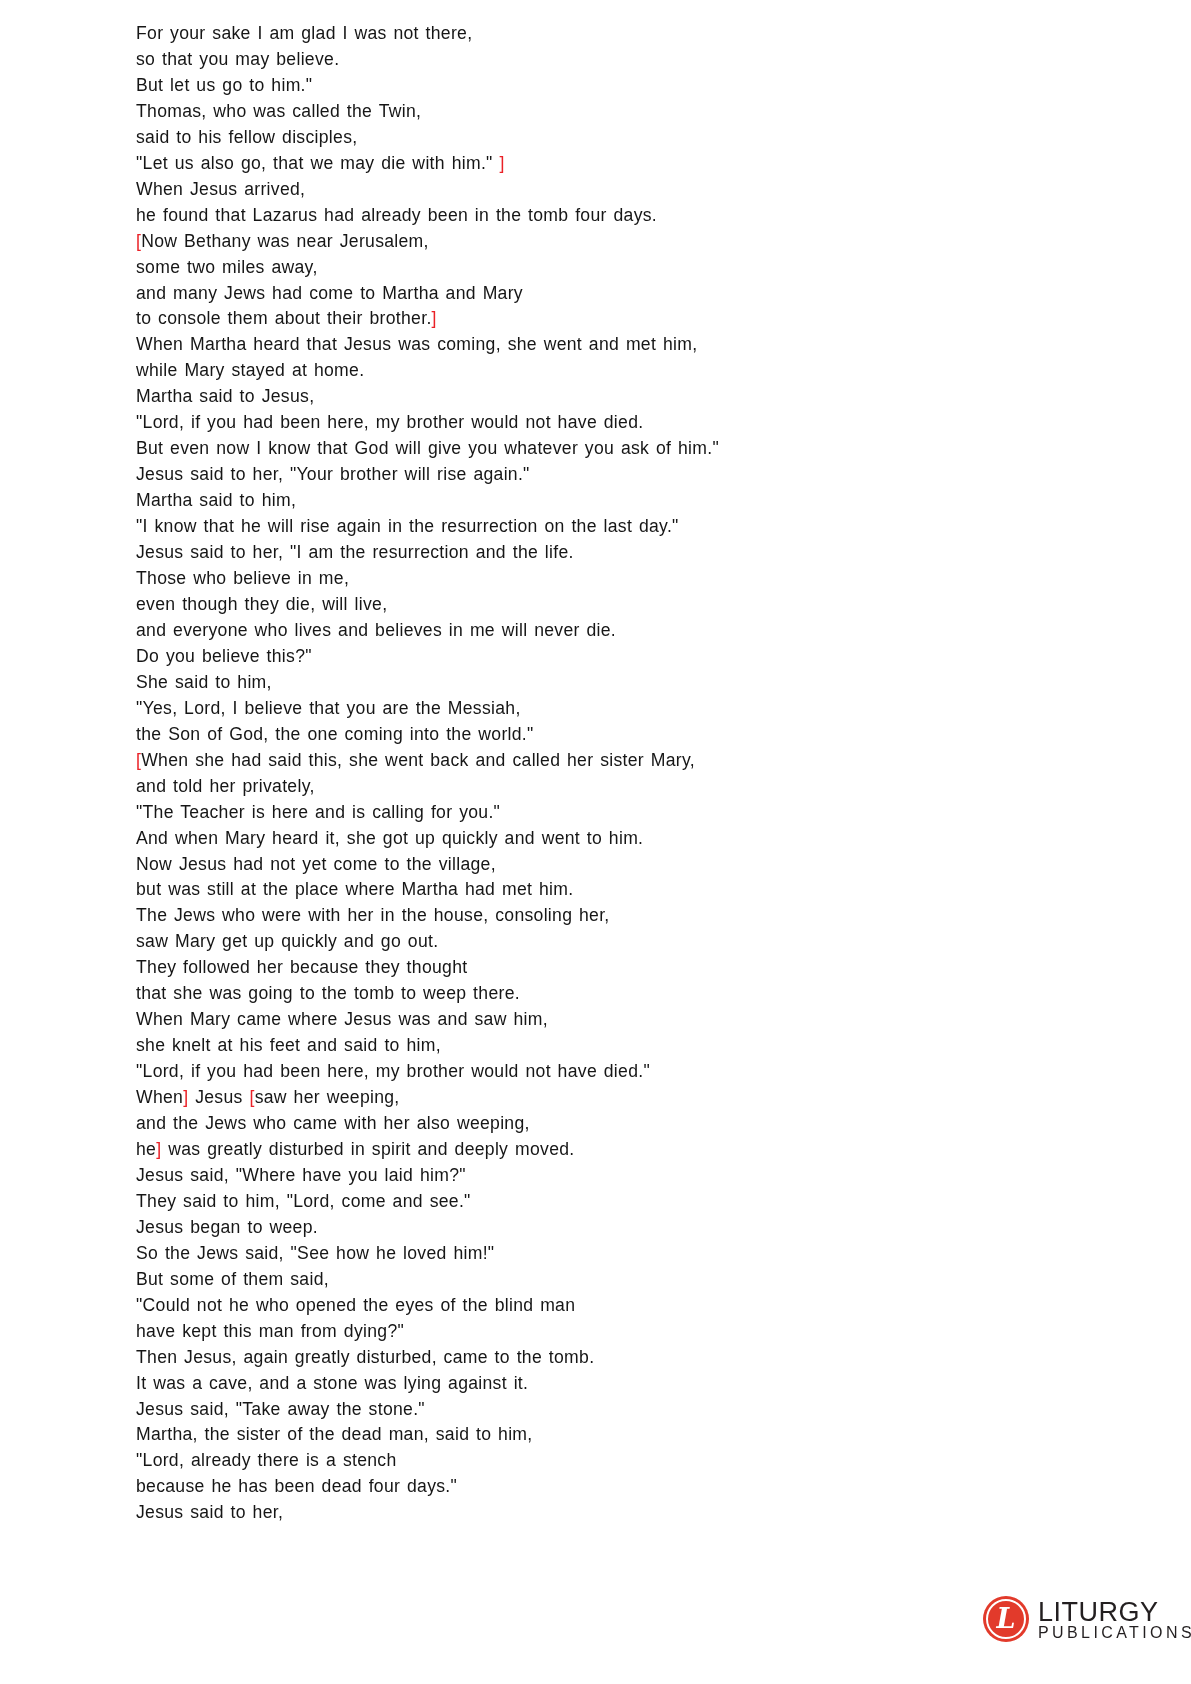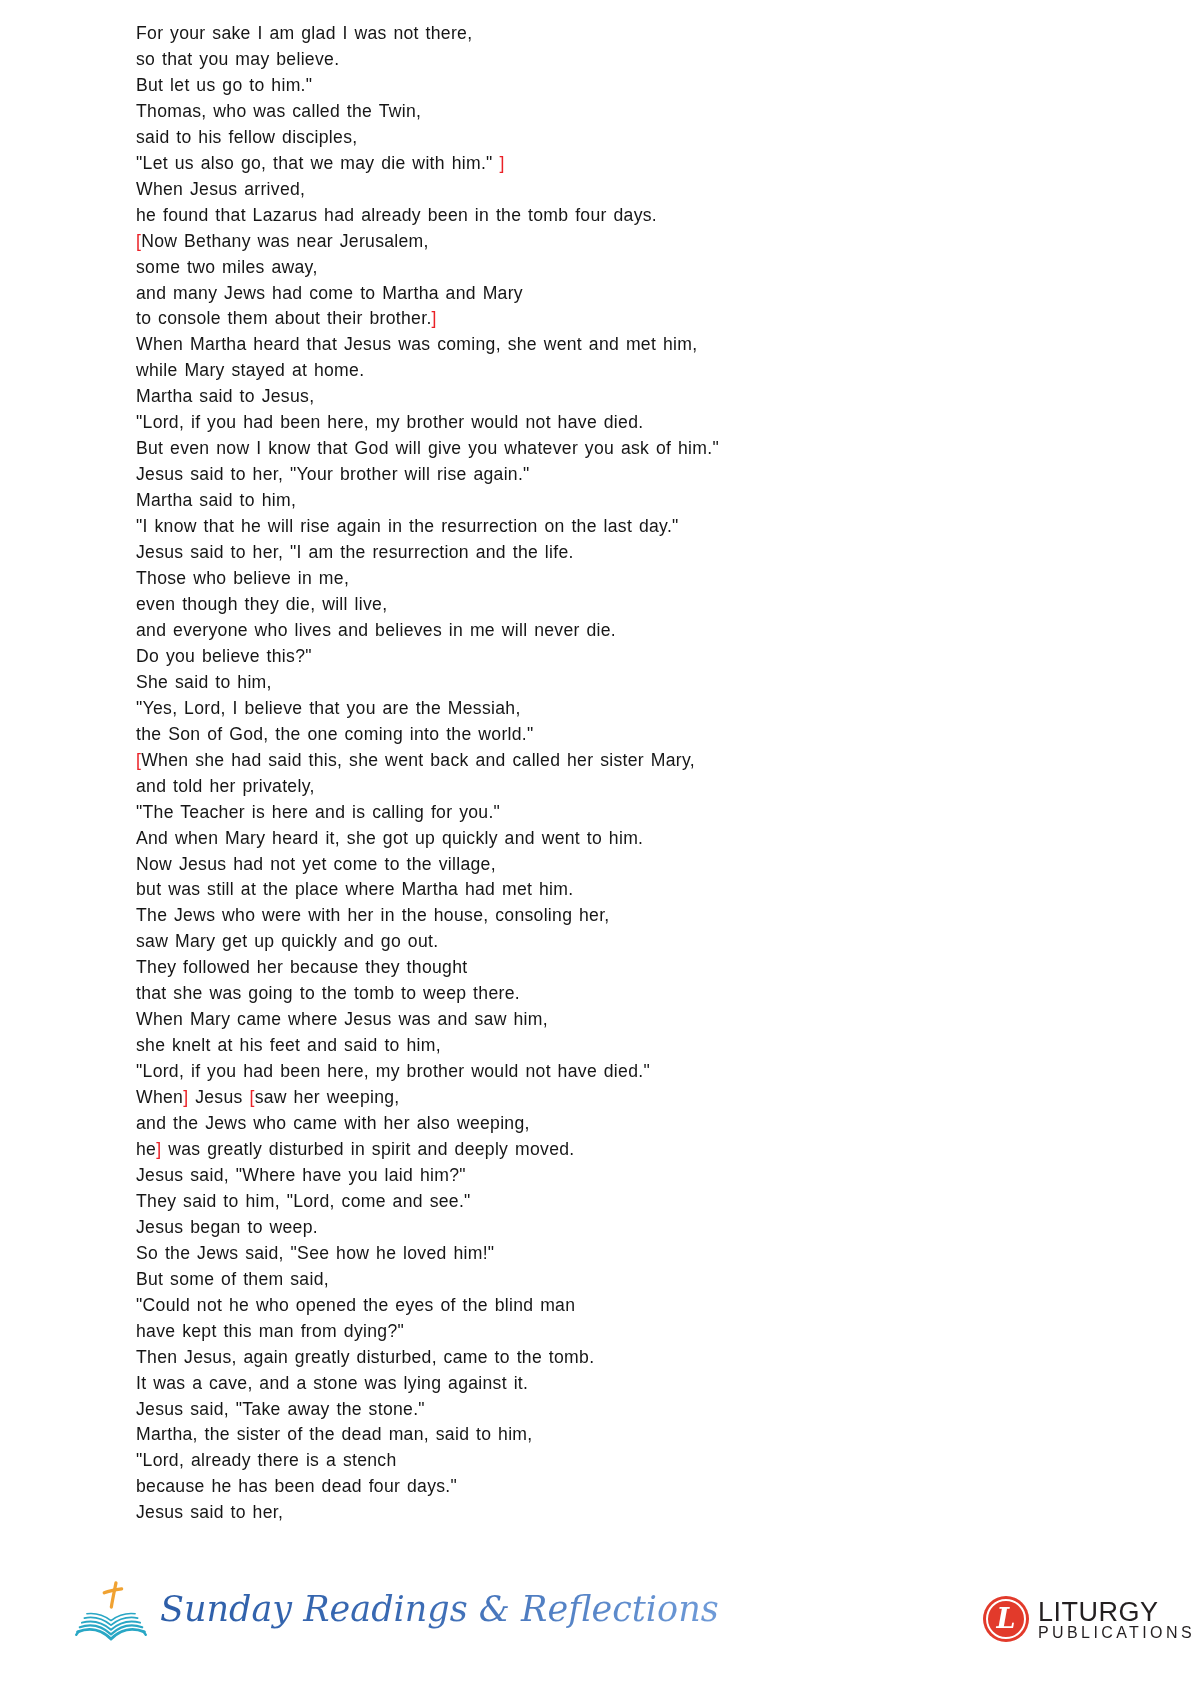--- a/index.html
+++ b/index.html
@@ -109,39 +109,20 @@
 </style>
 </head>
 <body>
 
 <main>
 
   <section class="reading"><div class="line"><span>For your sake I am glad I was not there,</span></div><div class="line"><span>so that you may believe.</span></div><div class="line"><span>But let us go to him."</span></div><div class="line"><span>Thomas, who was called the Twin,</span></div><div class="line"><span>said to his fellow disciples,</span></div><div class="line"><span>"Let us also go, that we may die with him." </span><span class="bracket">]</span></div><div class="line"><span>When Jesus arrived,</span></div><div class="line"><span>he found that Lazarus had already been in the tomb four days.</span></div><div class="line"><span class="bracket">[</span><span>Now Bethany was near Jerusalem,</span></div><div class="line"><span>some two miles away,</span></div><div class="line"><span>and many Jews had come to Martha and Mary</span></div><div class="line"><span>to console them about their brother.</span><span class="bracket">]</span></div><div class="line"><span>When Martha heard that Jesus was coming, she went and met him,</span></div><div class="line"><span>while Mary stayed at home.</span></div><div class="line"><span>Martha said to Jesus,</span></div><div class="line"><span>"Lord, if you had been here, my brother would not have died.</span></div><div class="line"><span>But even now I know that God will give you whatever you ask of him."</span></div><div class="line"><span>Jesus said to her, "Your brother will rise again."</span></div><div class="line"><span>Martha said to him,</span></div><div class="line"><span>"I know that he will rise again in the resurrection on the last day."</span></div><div class="line"><span>Jesus said to her, "I am the resurrection and the life.</span></div><div class="line"><span>Those who believe in me,</span></div><div class="line"><span>even though they die, will live,</span></div><div class="line"><span>and everyone who lives and believes in me will never die.</span></div><div class="line"><span>Do you believe this?"</span></div><div class="line"><span>She said to him,</span></div><div class="line"><span>"Yes, Lord, I believe that you are the Messiah,</span></div><div class="line"><span>the Son of God, the one coming into the world."</span></div><div class="line"><span class="bracket">[</span><span>When she had said this, she went back and called her sister Mary,</span></div><div class="line"><span>and told her privately,</span></div><div class="line"><span>"The Teacher is here and is calling for you."</span></div><div class="line"><span>And when Mary heard it, she got up quickly and went to him.</span></div><div class="line"><span>Now Jesus had not yet come to the village,</span></div><div class="line"><span>but was still at the place where Martha had met him.</span></div><div class="line"><span>The Jews who were with her in the house, consoling her,</span></div><div class="line"><span>saw Mary get up quickly and go out.</span></div><div class="line"><span>They followed her because they thought</span></div><div class="line"><span>that she was going to the tomb to weep there.</span></div><div class="line"><span>When Mary came where Jesus was and saw him,</span></div><div class="line"><span>she knelt at his feet and said to him,</span></div><div class="line"><span>"Lord, if you had been here, my brother would not have died."</span></div><div class="line"><span>When</span><span class="bracket">]</span><span> Jesus </span><span class="bracket">[</span><span>saw her weeping,</span></div><div class="line"><span>and the Jews who came with her also weeping,</span></div><div class="line"><span>he</span><span class="bracket">]</span><span> was greatly disturbed in spirit and deeply moved.</span></div><div class="line"><span>Jesus said, "Where have you laid him?"</span></div><div class="line"><span>They said to him, "Lord, come and see."</span></div><div class="line"><span>Jesus began to weep.</span></div><div class="line"><span>So the Jews said, "See how he loved him!"</span></div><div class="line"><span>But some of them said,</span></div><div class="line"><span>"Could not he who opened the eyes of the blind man</span></div><div class="line"><span>have kept this man from dying?"</span></div><div class="line"><span>Then Jesus, again greatly disturbed, came to the tomb.</span></div><div class="line"><span>It was a cave, and a stone was lying against it.</span></div><div class="line"><span>Jesus said, "Take away the stone."</span></div><div class="line"><span>Martha, the sister of the dead man, said to him,</span></div><div class="line"><span>"Lord, already there is a stench</span></div><div class="line"><span>because he has been dead four days."</span></div><div class="line"><span>Jesus said to her,</span></div></section>
 
   <footer class="footer">
 
-    <div class="brand">
-      <span>
-        <svg class="brand-icon" viewBox="0 0 110 96" aria-hidden="true">
-          <g stroke="#f0a232" stroke-width="4.6" stroke-linecap="round" fill="none">
-            <path d="M62 7 C60 17 57 31 55.5 41"></path>
-            <path d="M45.5 21 C53 18 62 16.5 70 15.5"></path>
-          </g>
-          <g stroke="#29a7c5" fill="none" stroke-linecap="round">
-            <path stroke-width="4.2" d="M55 86 C42 73 25 69 8 76 M55 86 C68 73 85 69 102 76"></path>
-            <path stroke-width="3.2" d="M55 79.5 C42.5 68 27 64 11 69.5 M55 79.5 C67.5 68 83 64 99 69.5"></path>
-            <path stroke-width="2.8" d="M55 73 C43.5 63 29 59 14 63 M55 73 C66.5 63 81 59 96 63"></path>
-            <path stroke-width="2.5" d="M55 66.5 C44.5 58 31 54 17.5 56.5 M55 66.5 C65.5 58 79 54 92.5 56.5"></path>
-            <path stroke-width="2.2" d="M55 60 C45.5 53 33 49 21 50.5 M55 60 C64.5 53 77 49 89 50.5"></path>
-            <path stroke-width="3.4" d="M6 80 L9 76 M104 80 L101 76"></path>
-          </g>
-        </svg>
-      </span>
-      <span class="brand-name">Sunday Readings &amp; Reflections</span>
-    </div>
 
     <div class="publisher">
       <span class="badge">
         <span class="monogram">L</span>
       </span>
       <span class="pub-text">
         <span class="pub-line1">LITURGY</span>
         <span class="pub-line2">PUBLICATIONS</span>
       </span>
     </div>

